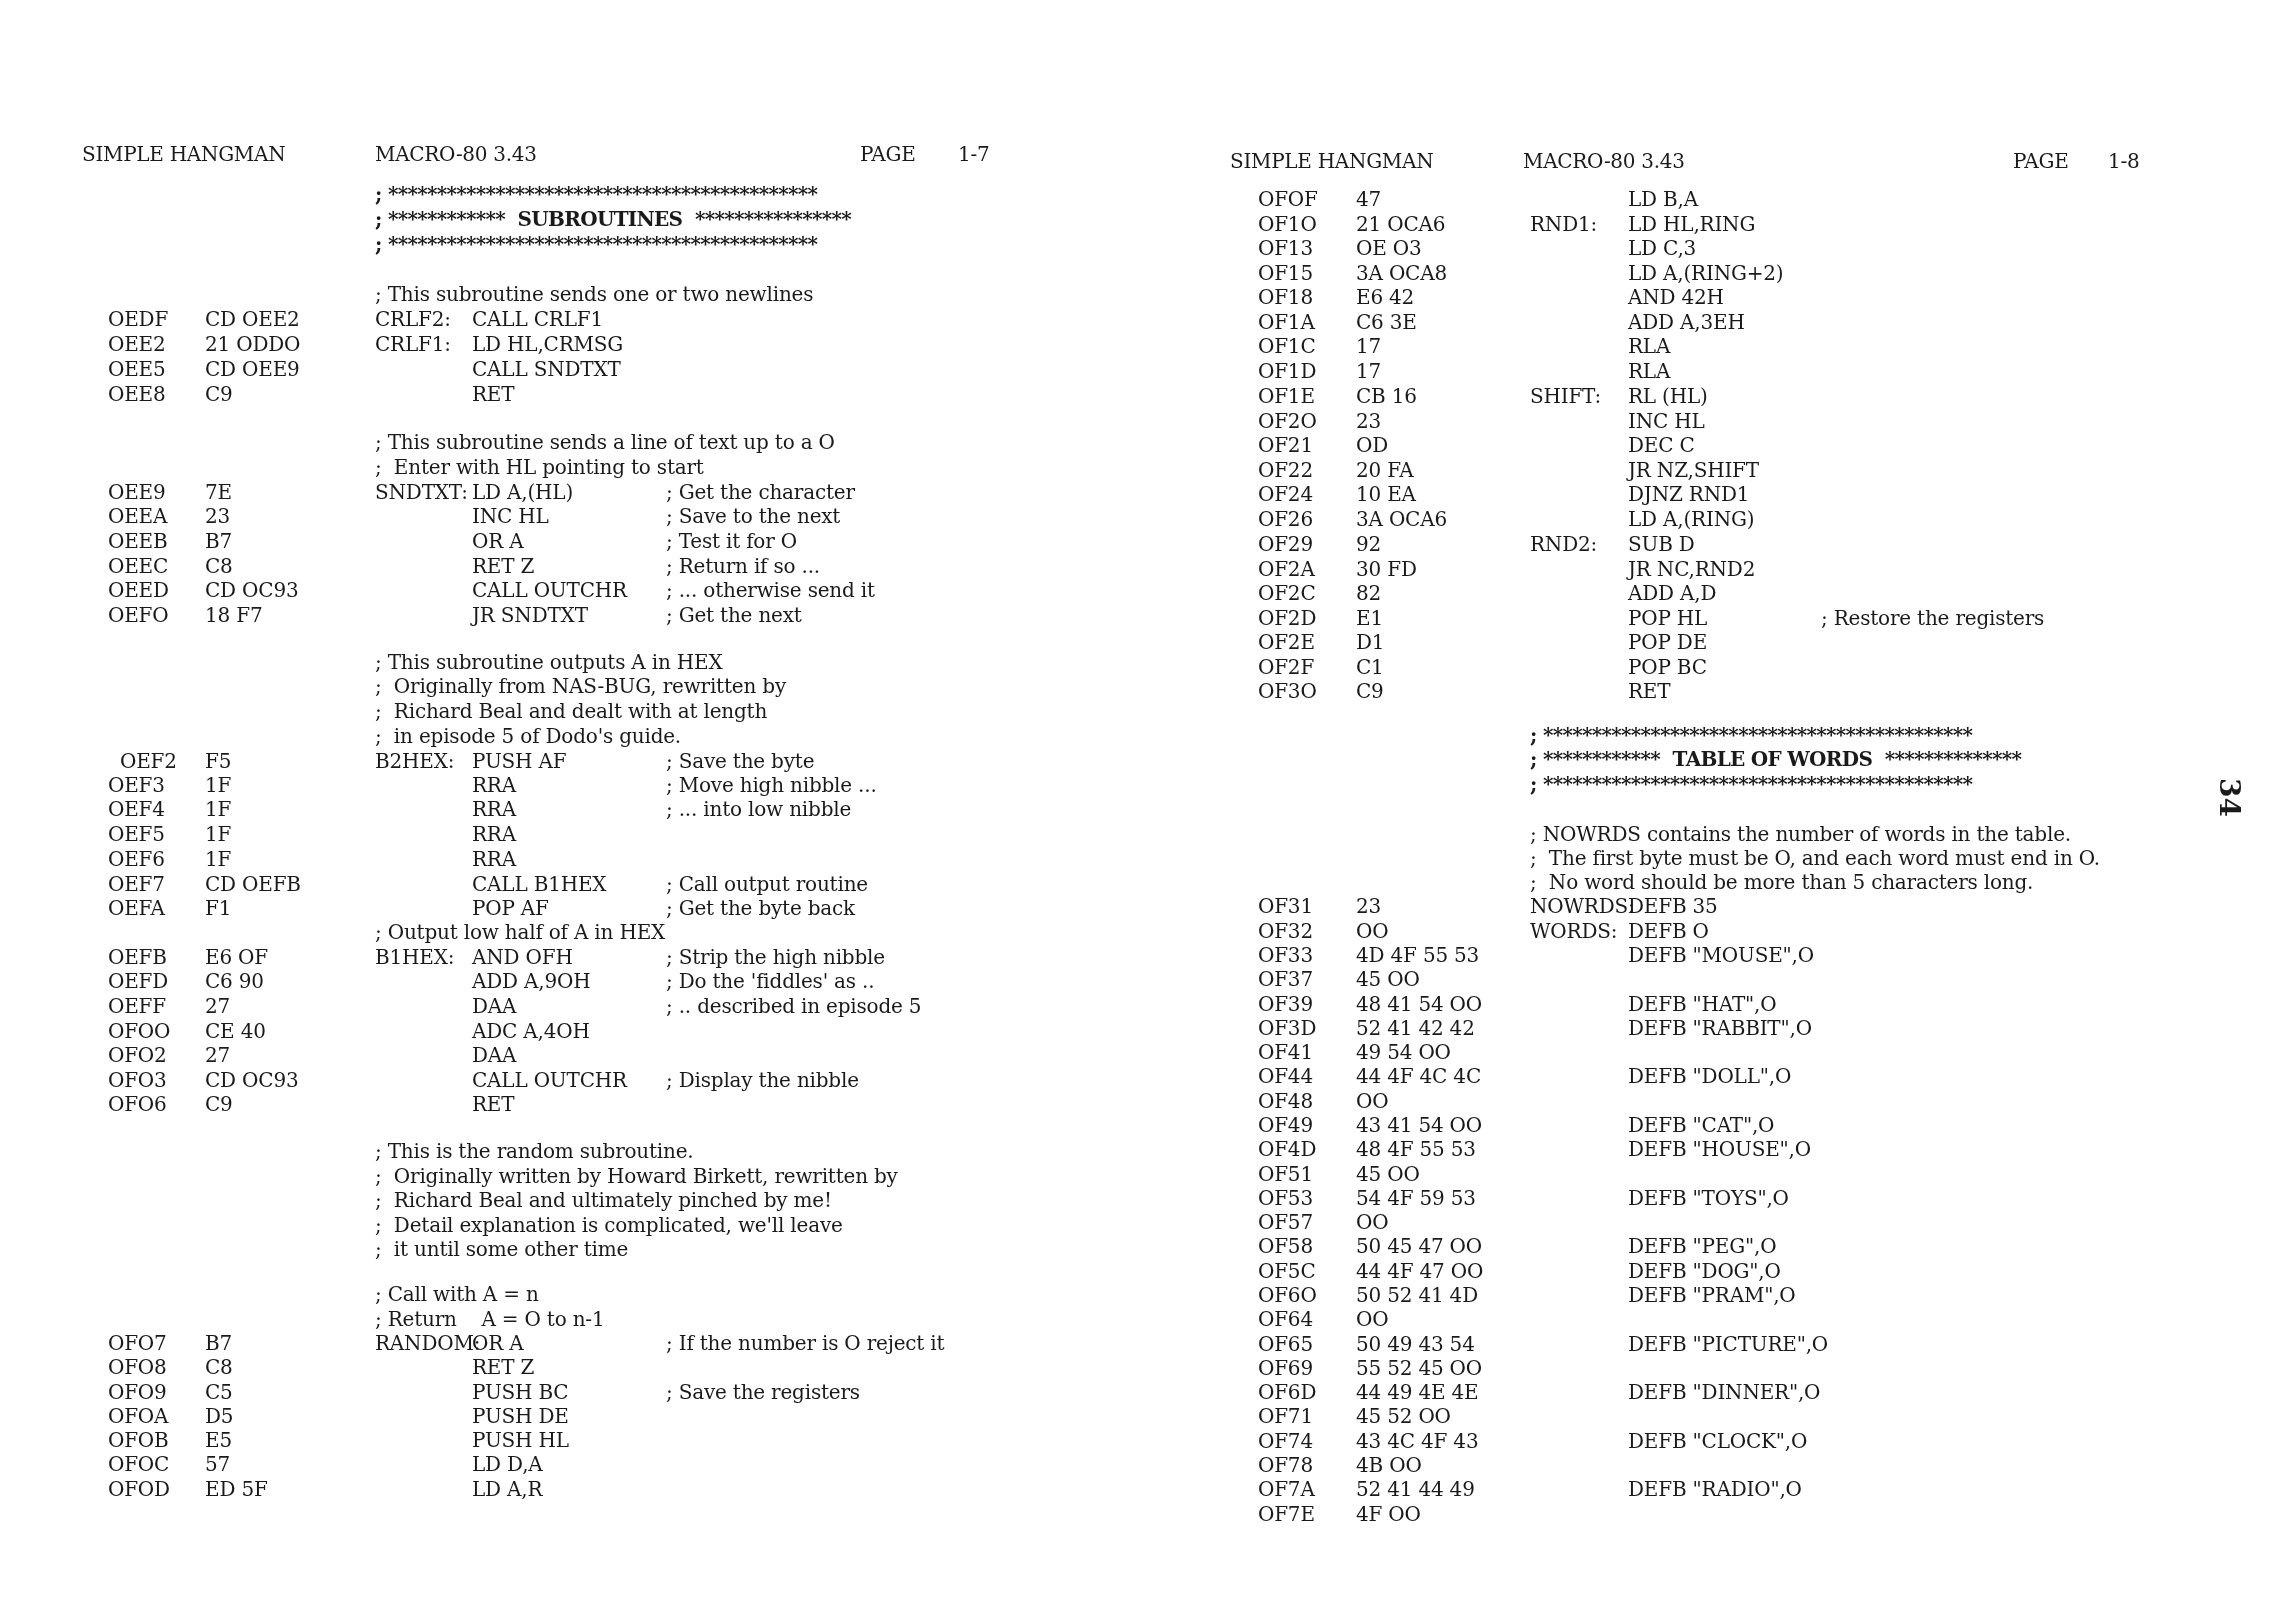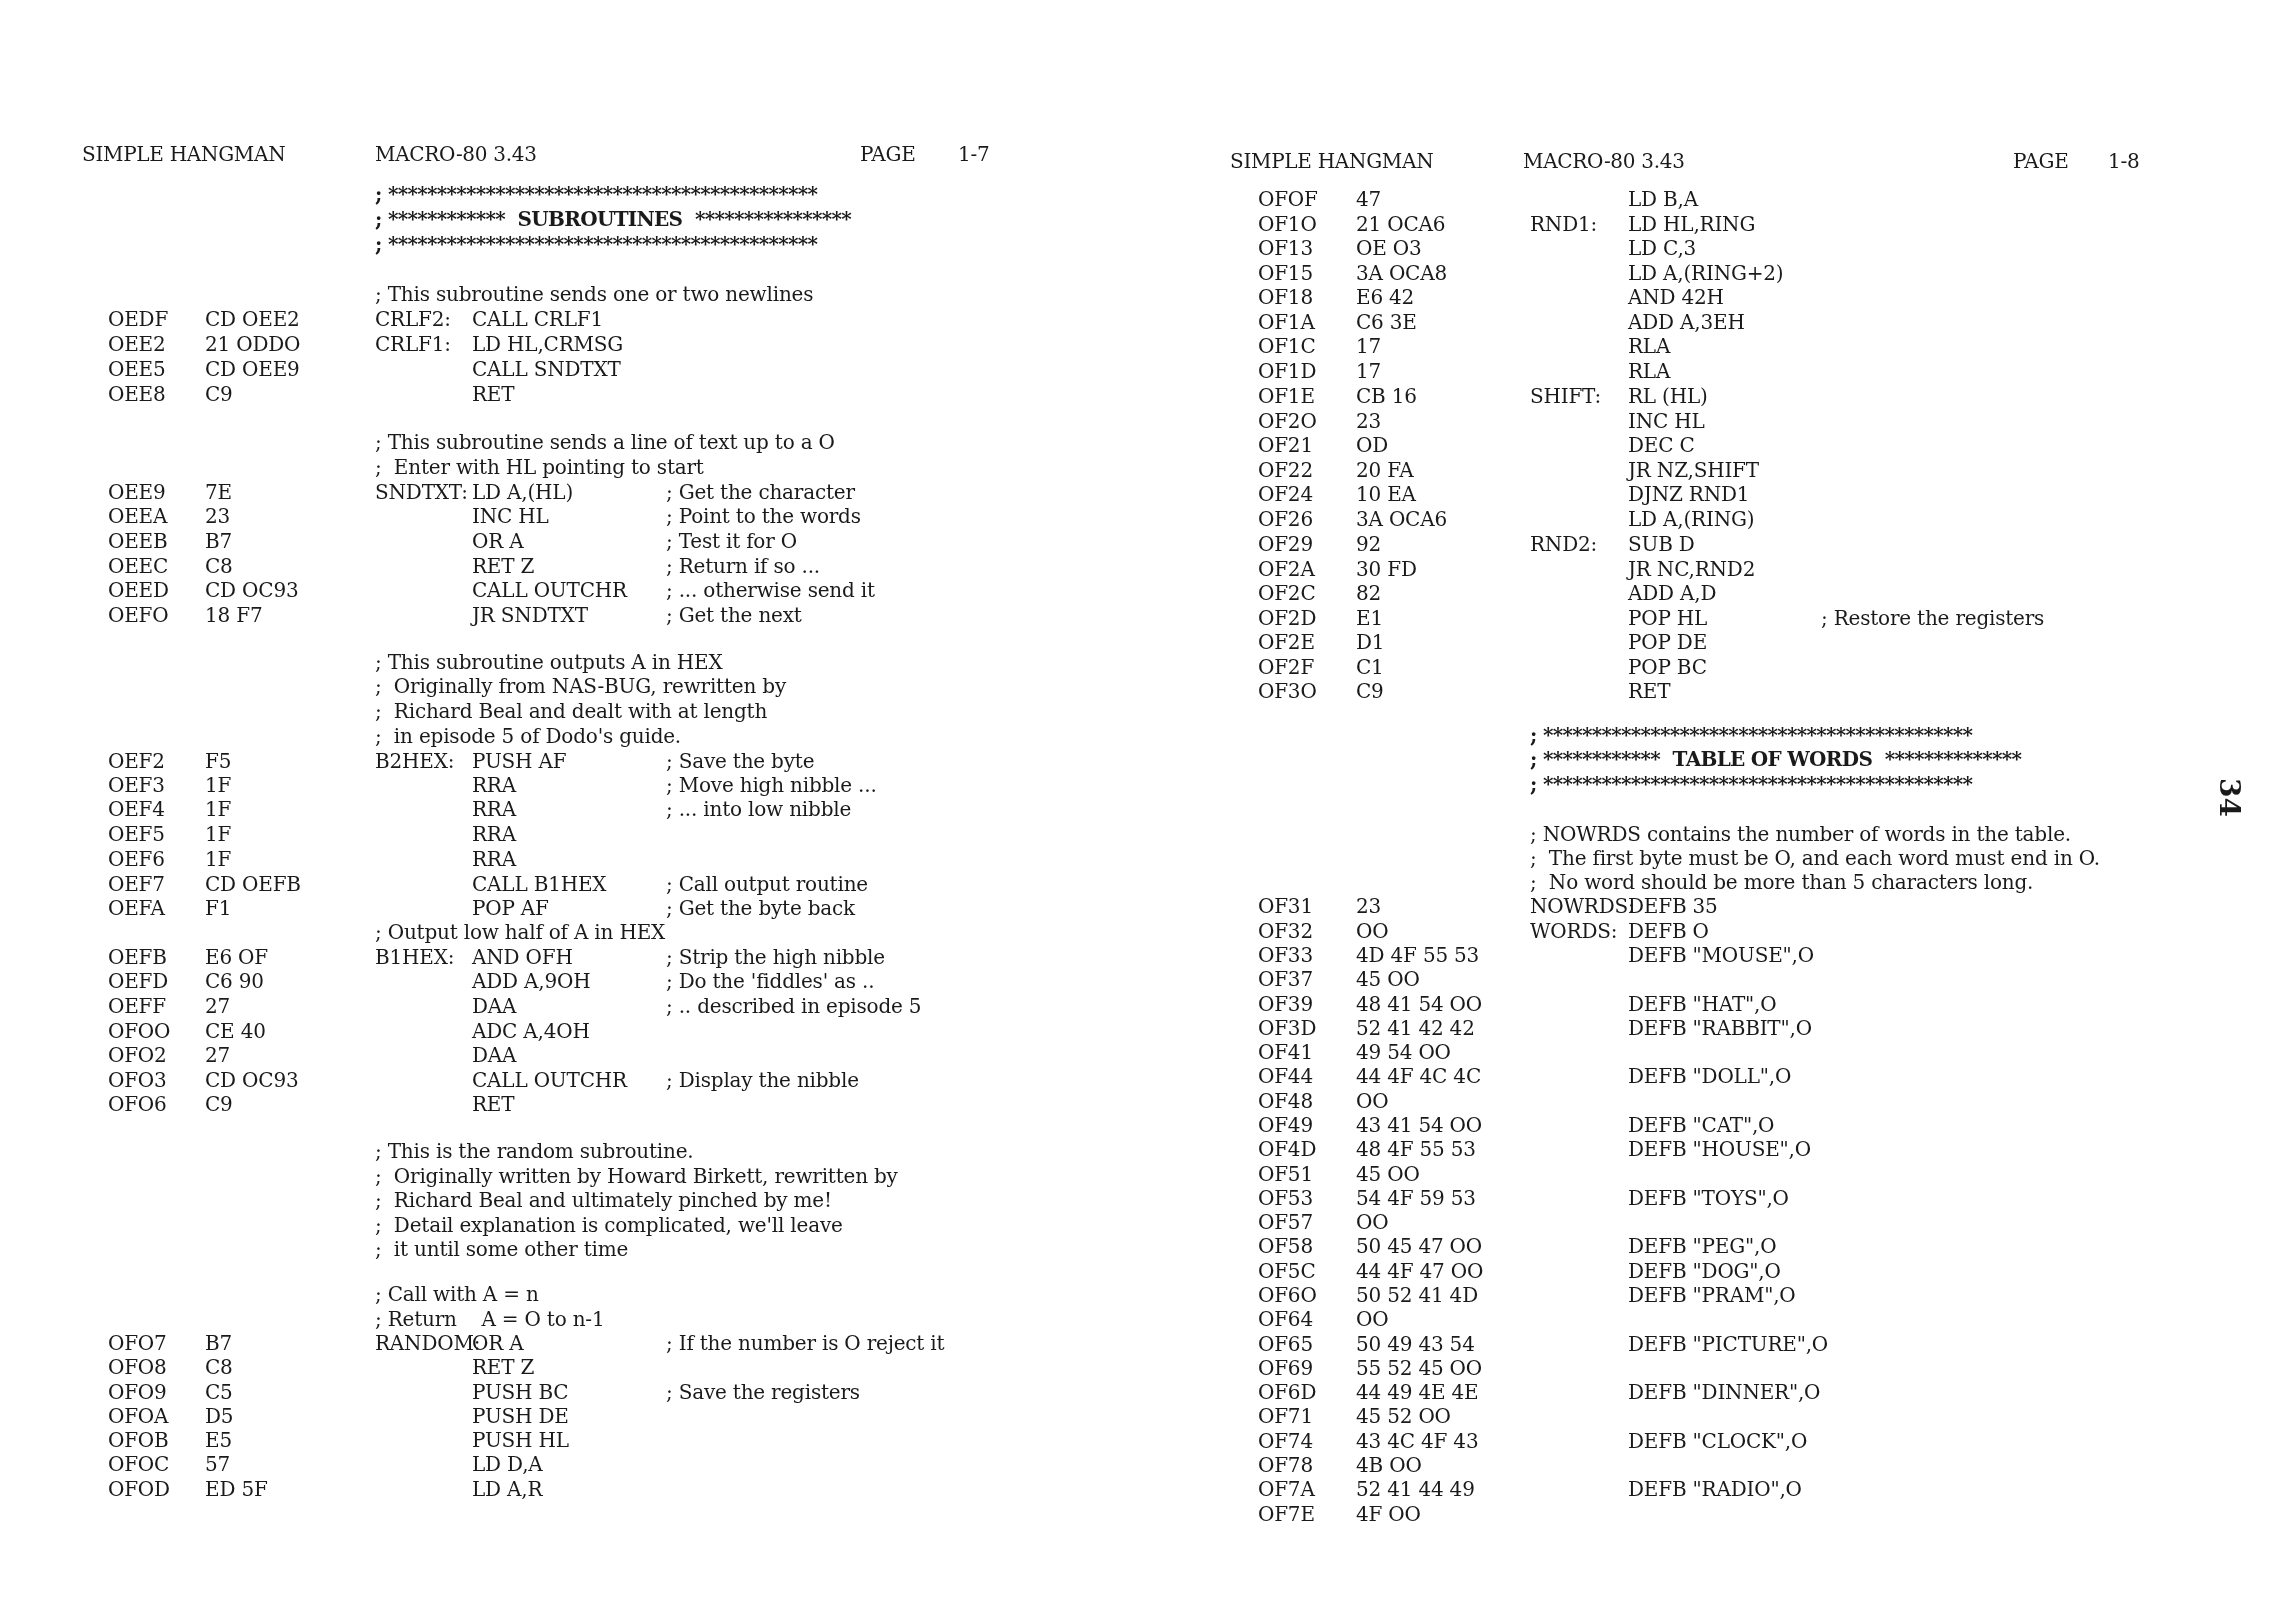--- a/index.html
+++ b/index.html
@@ -25,30 +25,30 @@
       <div class="line" style="top: 207px; left: 0px; width: 1148px;"><span class="banner" style="left: 375px;">; ************  SUBROUTINES  ****************</span></div>
       <div class="line" style="top: 232px; left: 0px; width: 1148px;"><span class="banner" style="left: 375px;">; ********************************************</span></div>
       <div class="line" style="top: 282px; left: 0px; width: 1148px;"><span style="left: 375px;">; This subroutine sends one or two newlines</span></div>
       <div class="line" style="top: 307px; left: 0px; width: 1148px;"><span style="left: 108px;">OEDF</span><span style="left: 205px;">CD OEE2</span><span style="left: 375px;">CRLF2:</span><span style="left: 472px;">CALL CRLF1</span></div>
       <div class="line" style="top: 332px; left: 0px; width: 1148px;"><span style="left: 108px;">OEE2</span><span style="left: 205px;">21 ODDO</span><span style="left: 375px;">CRLF1:</span><span style="left: 472px;">LD HL,CRMSG</span></div>
       <div class="line" style="top: 357px; left: 0px; width: 1148px;"><span style="left: 108px;">OEE5</span><span style="left: 205px;">CD OEE9</span><span style="left: 472px;">CALL SNDTXT</span></div>
       <div class="line" style="top: 382px; left: 0px; width: 1148px;"><span style="left: 108px;">OEE8</span><span style="left: 205px;">C9</span><span style="left: 472px;">RET</span></div>
       <div class="line" style="top: 430px; left: 0px; width: 1148px;"><span style="left: 375px;">; This subroutine sends a line of text up to a O</span></div>
       <div class="line" style="top: 455px; left: 0px; width: 1148px;"><span style="left: 375px;">;  Enter with HL pointing to start</span></div>
       <div class="line" style="top: 480px; left: 0px; width: 1148px;"><span style="left: 108px;">OEE9</span><span style="left: 205px; text-align: center;">7E</span><span style="left: 375px;">SNDTXT:</span><span style="left: 472px;">LD A,(HL)</span><span style="left: 666px;">; Get the character</span></div>
-      <div class="line" style="top: 504px; left: 0px; width: 1148px;"><span style="left: 108px;">OEEA</span><span style="left: 205px;">23</span><span style="left: 472px;">INC HL</span><span style="left: 666px;">; Point to the words</span></div>
+      <div class="line" style="top: 504px; left: 0px; width: 1148px;"><span style="left: 108px;">OEEA</span><span style="left: 205px;">23</span><span style="left: 472px;">INC HL</span><span style="left: 666px;">; Save to the next</span></div>
       <div class="line" style="top: 529px; left: 0px; width: 1148px;"><span style="left: 108px;">OEEB</span><span style="left: 205px;">B7</span><span style="left: 472px;">OR A</span><span style="left: 666px;">; Test it for O</span></div>
       <div class="line" style="top: 554px; left: 0px; width: 1148px;"><span style="left: 108px;">OEEC</span><span style="left: 205px;">C8</span><span style="left: 472px;">RET Z</span><span style="left: 666px;">; Return if so ...</span></div>
       <div class="line" style="top: 578px; left: 0px; width: 1148px;"><span style="left: 108px;">OEED</span><span style="left: 205px;">CD OC93</span><span style="left: 472px;">CALL OUTCHR</span><span style="left: 666px;">; ... otherwise send it</span></div>
       <div class="line" style="top: 603px; left: 0px; width: 1148px;"><span style="left: 108px;">OEFO</span><span style="left: 205px;">18 F7</span><span style="left: 472px;">JR SNDTXT</span><span style="left: 666px;">; Get the next</span></div>
       <div class="line" style="top: 650px; left: 0px; width: 1148px;"><span style="left: 375px;">; This subroutine outputs A in HEX</span></div>
       <div class="line" style="top: 674px; left: 0px; width: 1148px;"><span style="left: 375px;">;  Originally from NAS-BUG, rewritten by</span></div>
       <div class="line" style="top: 699px; left: 0px; width: 1148px; padding-left: 24px;"><span style="left: 375px;">;  Richard Beal and dealt with at length</span></div>
       <div class="line" style="top: 724px; left: 0px; width: 1148px;"><span style="left: 375px;">;  in episode 5 of Dodo's guide.</span></div>
-      <div class="line" style="top: 749px; left: 0px; width: 1148px;"><span style="left: 108px;">OEF2</span><span style="left: 205px;">F5</span><span style="left: 375px;">B2HEX:</span><span style="left: 472px;">PUSH AF</span><span style="left: 666px;">; Save the byte</span></div>
+      <div class="line" style="top: 749px; left: 0px; width: 1148px;"><span style="left: 120px;">OEF2</span><span style="left: 205px;">F5</span><span style="left: 375px;">B2HEX:</span><span style="left: 472px;">PUSH AF</span><span style="left: 666px;">; Save the byte</span></div>
       <div class="line" style="top: 773px; left: 0px; width: 1148px;"><span style="left: 108px;">OEF3</span><span style="left: 205px;">1F</span><span style="left: 472px;">RRA</span><span style="left: 666px;">; Move high nibble ...</span></div>
       <div class="line" style="top: 797px; left: 0px; width: 1148px;"><span style="left: 108px;">OEF4</span><span style="left: 205px;">1F</span><span style="left: 472px;">RRA</span><span style="left: 666px;">; ... into low nibble</span></div>
       <div class="line" style="top: 822px; left: 0px; width: 1148px;"><span style="left: 108px;">OEF5</span><span style="left: 205px;">1F</span><span style="left: 472px;">RRA</span></div>
       <div class="line" style="top: 847px; left: 0px; width: 1148px;"><span style="left: 108px;">OEF6</span><span style="left: 205px;">1F</span><span style="left: 472px;">RRA</span></div>
       <div class="line" style="top: 872px; left: 0px; width: 1148px;"><span style="left: 108px;">OEF7</span><span style="left: 205px;">CD OEFB</span><span style="left: 472px;">CALL B1HEX</span><span style="left: 666px;">; Call output routine</span></div>
       <div class="line" style="top: 896px; left: 0px; width: 1148px;"><span style="left: 108px;">OEFA</span><span style="left: 205px;">F1</span><span style="left: 472px;">POP AF</span><span style="left: 666px;">; Get the byte back</span></div>
       <div class="line" style="top: 920px; left: 0px; width: 1148px;"><span style="left: 375px;">; Output low half of A in HEX</span></div>
       <div class="line" style="top: 945px; left: 0px; width: 1148px;"><span style="left: 108px;">OEFB</span><span style="left: 205px;">E6 OF</span><span style="left: 375px;">B1HEX:</span><span style="left: 472px;">AND OFH</span><span style="left: 666px;">; Strip the high nibble</span></div>
       <div class="line" style="top: 969px; left: 0px; width: 1148px;"><span style="left: 108px;">OEFD</span><span style="left: 205px;">C6 90</span><span style="left: 472px;">ADD A,9OH</span><span style="left: 666px;">; Do the 'fiddles' as ..</span></div>
       <div class="line" style="top: 994px; left: 0px; width: 1148px;"><span style="left: 108px;">OEFF</span><span style="left: 205px;">27</span><span style="left: 472px;">DAA</span><span style="left: 666px;">; .. described in episode 5</span></div>

